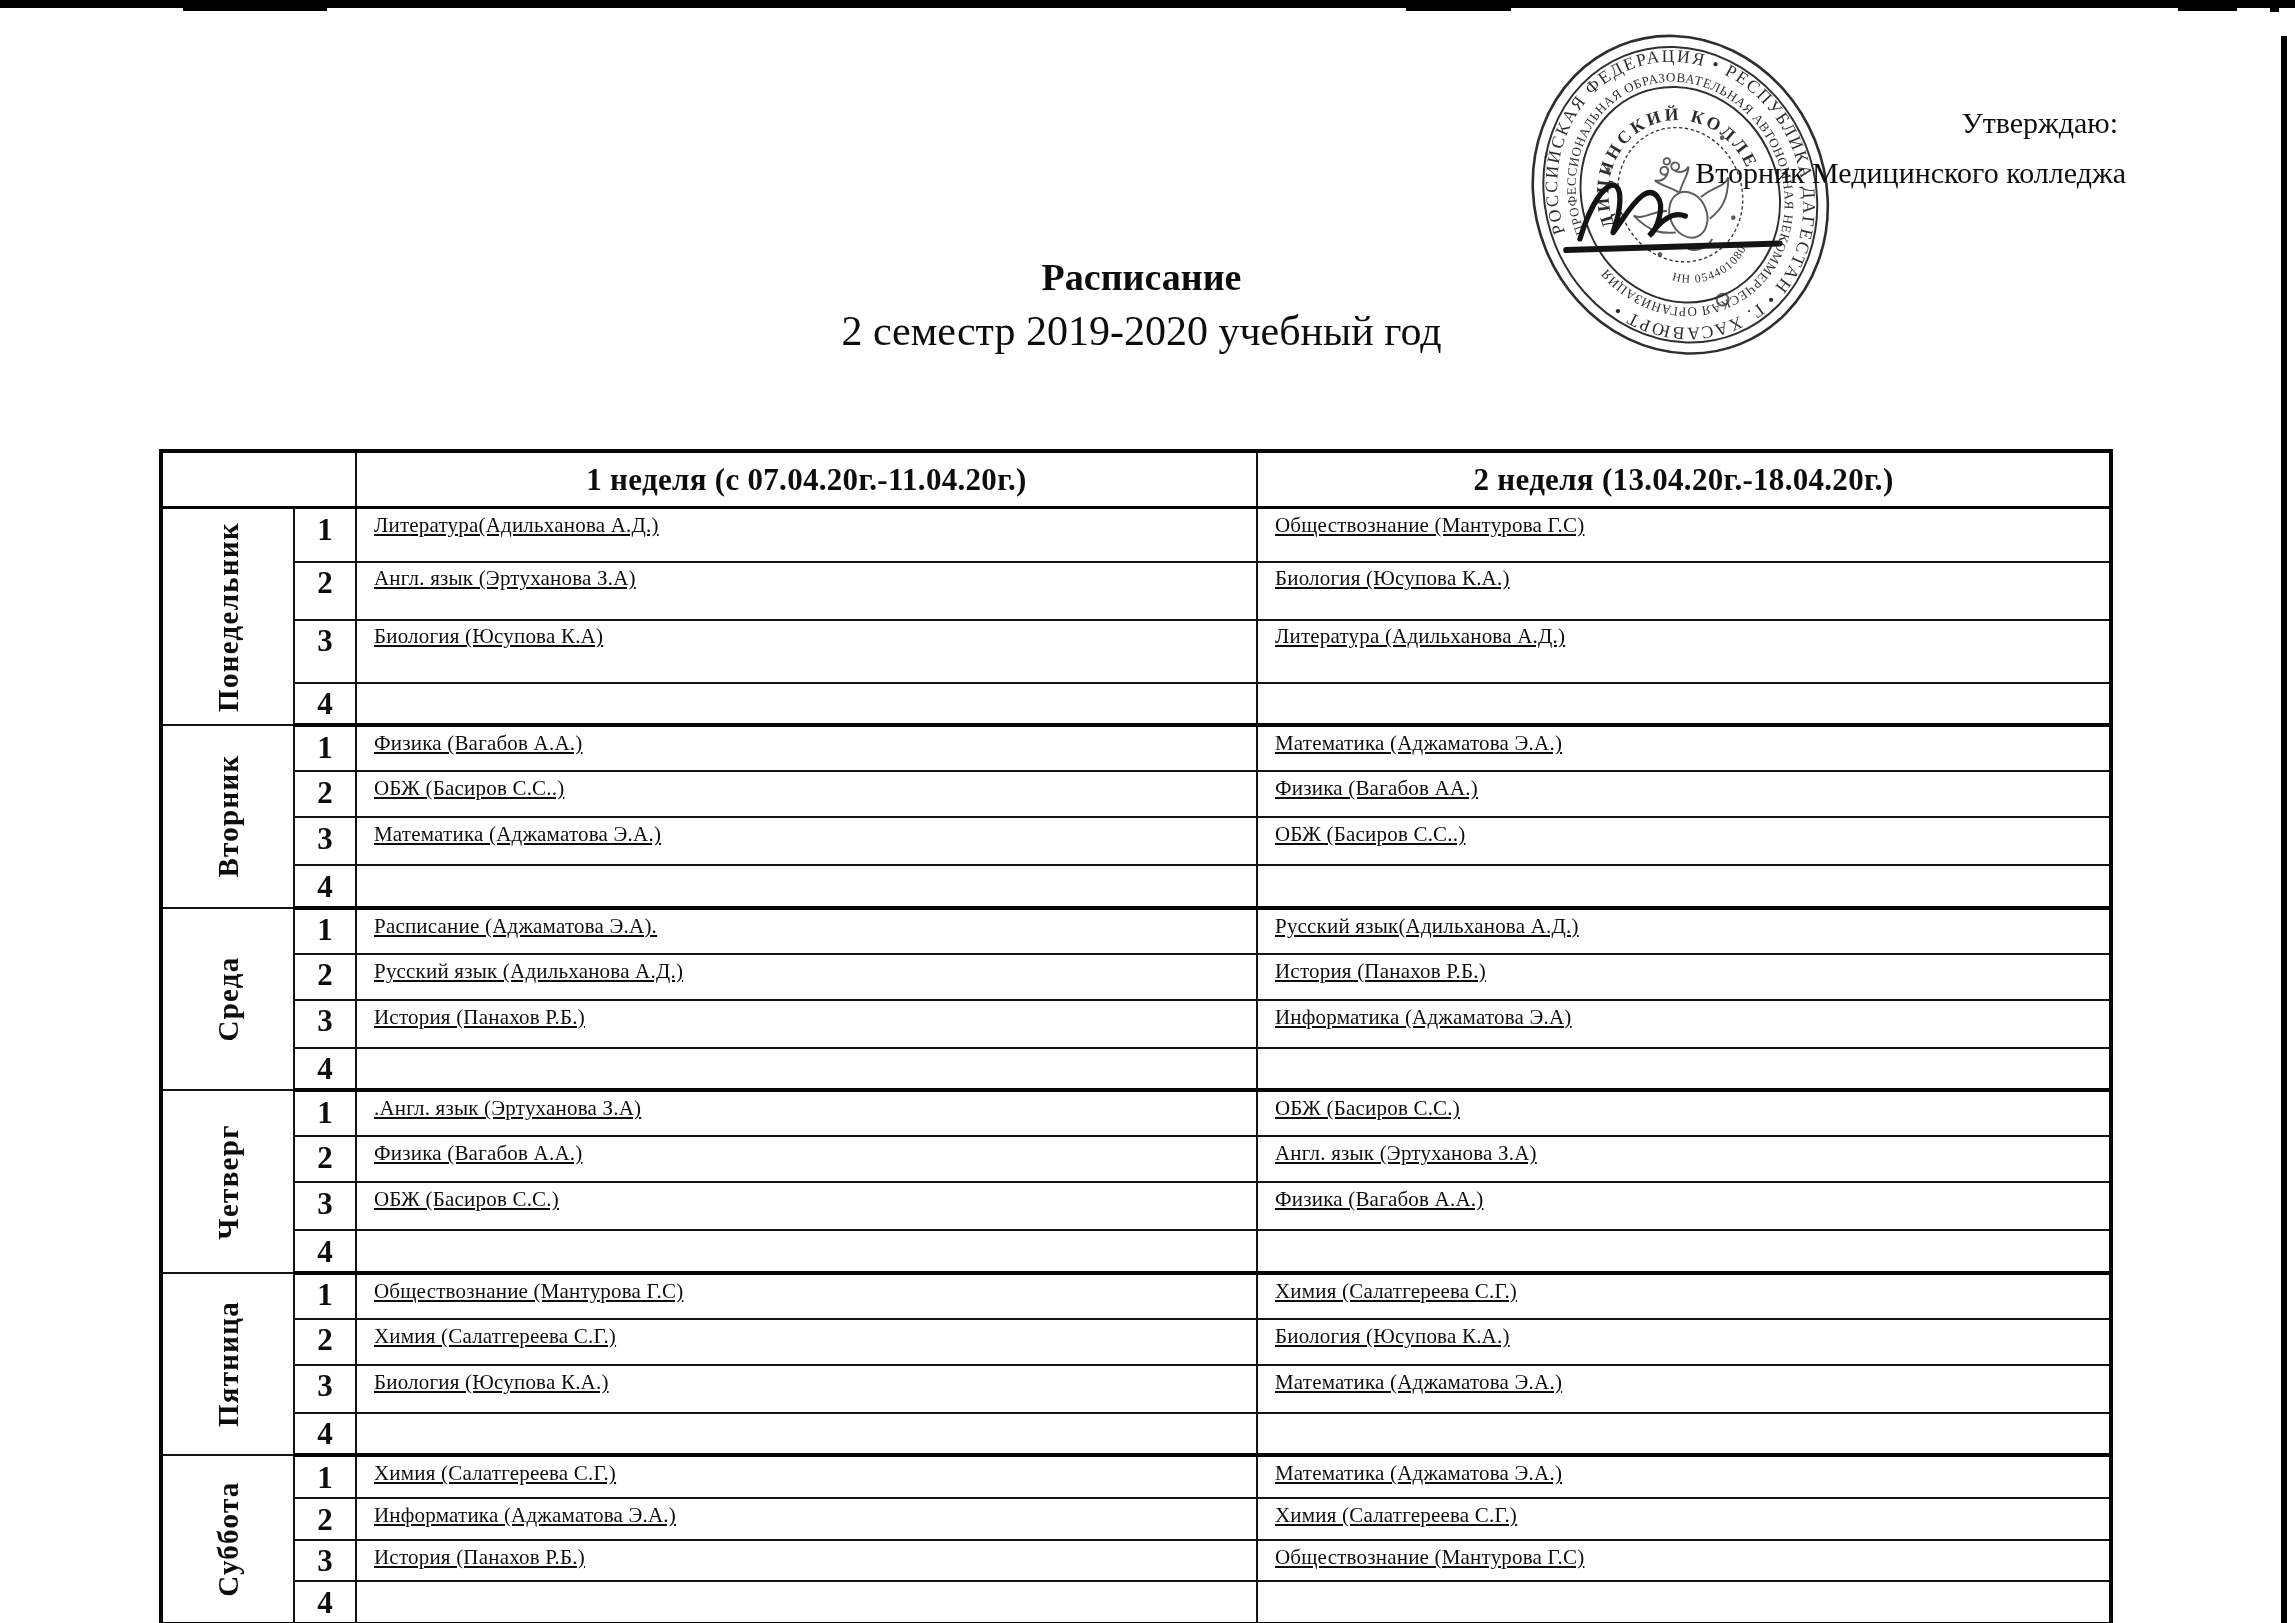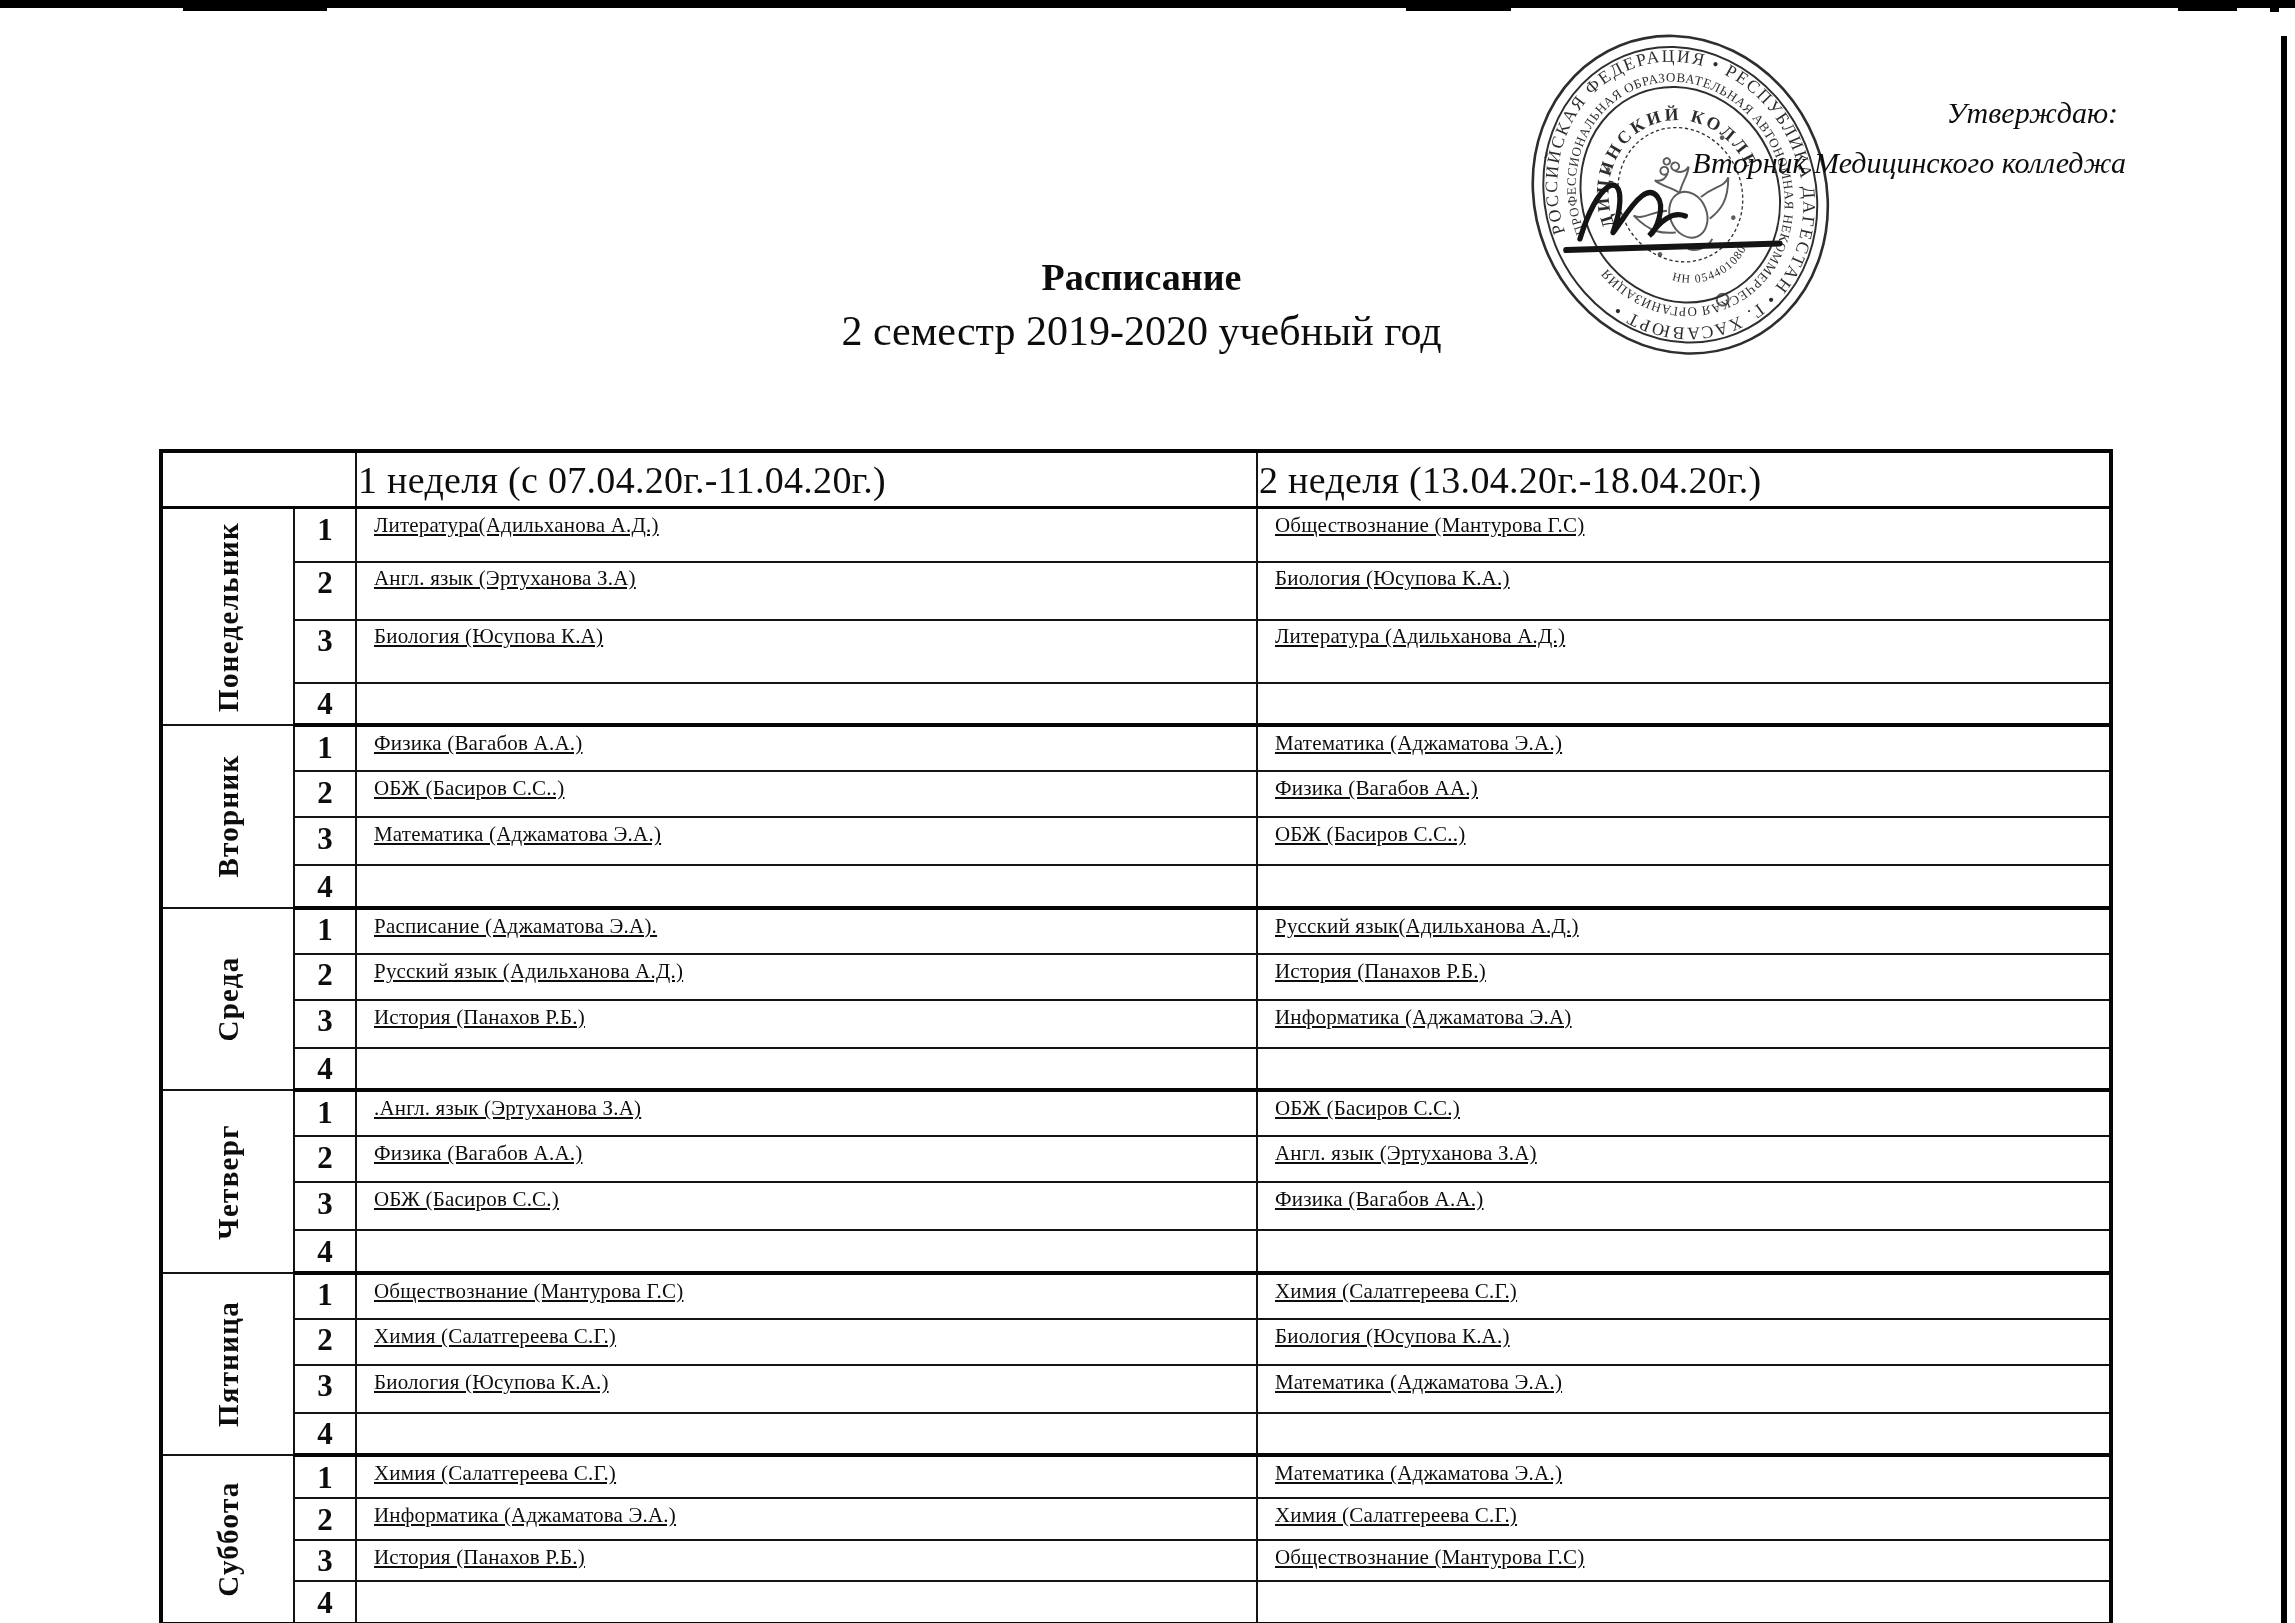--- a/index.html
+++ b/index.html
@@ -8,22 +8,22 @@
     overflow:hidden; font-family:"Liberation Serif","DejaVu Serif",serif; color:#0d0d0d;
   }
   
   .scan-top{position:absolute;left:0;top:0;width:2295px;height:7.9px;background:#000;}
   .scan-top-notch{position:absolute;top:7.9px;height:3.3px;background:#000;}
   .scan-right{position:absolute;right:7.9px;top:36px;bottom:0;width:5.9px;background:#000;}
   .scan-right2{position:absolute;right:15.7px;top:5.2px;width:9.2px;height:6.5px;background:#000;}
 
   
   .approval{
-    position:absolute; left:1524px; top:88px; width:602px; text-align:right;
-    font-size:30px; line-height:50px; z-index:3;font-style:italic;
+    position:absolute; left:1524px; top:98px; width:602px; text-align:right;
+    font-size:30px; line-height:50px; z-index:3;
   }
   .approval .l1{padding-right:7.9px;}
   .approval .l3{padding-top:38px;}
 
   .signature{position:absolute; left:1557px; top:157px; z-index:4;}
 
   
   .stamp{position:absolute; left:1524px; top:26px; z-index:2; transform:rotate(-22deg); opacity:0.92;}
   .stamp text{fill:#1b1b1b;}
 
@@ -34,21 +34,21 @@
   .titleblock .t3{font-size:42px; line-height:55px;}
 
   
   .schedule{
     position:absolute; left:159px; top:449px; width:1951px;
     border-collapse:collapse; table-layout:fixed; background:#fff;
     border:4.6px solid #060606;
   }
   .schedule th,.schedule td{border:2px solid #141414; overflow:hidden;}
   .schedule thead th{
-    height:51px; font-size:38px; font-weight:normal; text-align:left; vertical-align:middle;
+    height:51px; font-size:31px; font-weight:bold; text-align:center; vertical-align:middle;
     border-bottom:3.9px solid #060606; letter-spacing:0.3px;
   }
   .schedule th.corner{border-right:2.6px solid #141414;}
   tr.day-last td{border-bottom:4.6px solid #060606;}
   td.day{border-right:2.6px solid #141414; position:relative; background:#fff;}
   .day-label{
     position:absolute; left:50%; top:50%;
     transform:translate(-50%,-50%) rotate(-90deg);
     white-space:nowrap; font-weight:bold; font-size:29px; letter-spacing:1.3px;
   }

